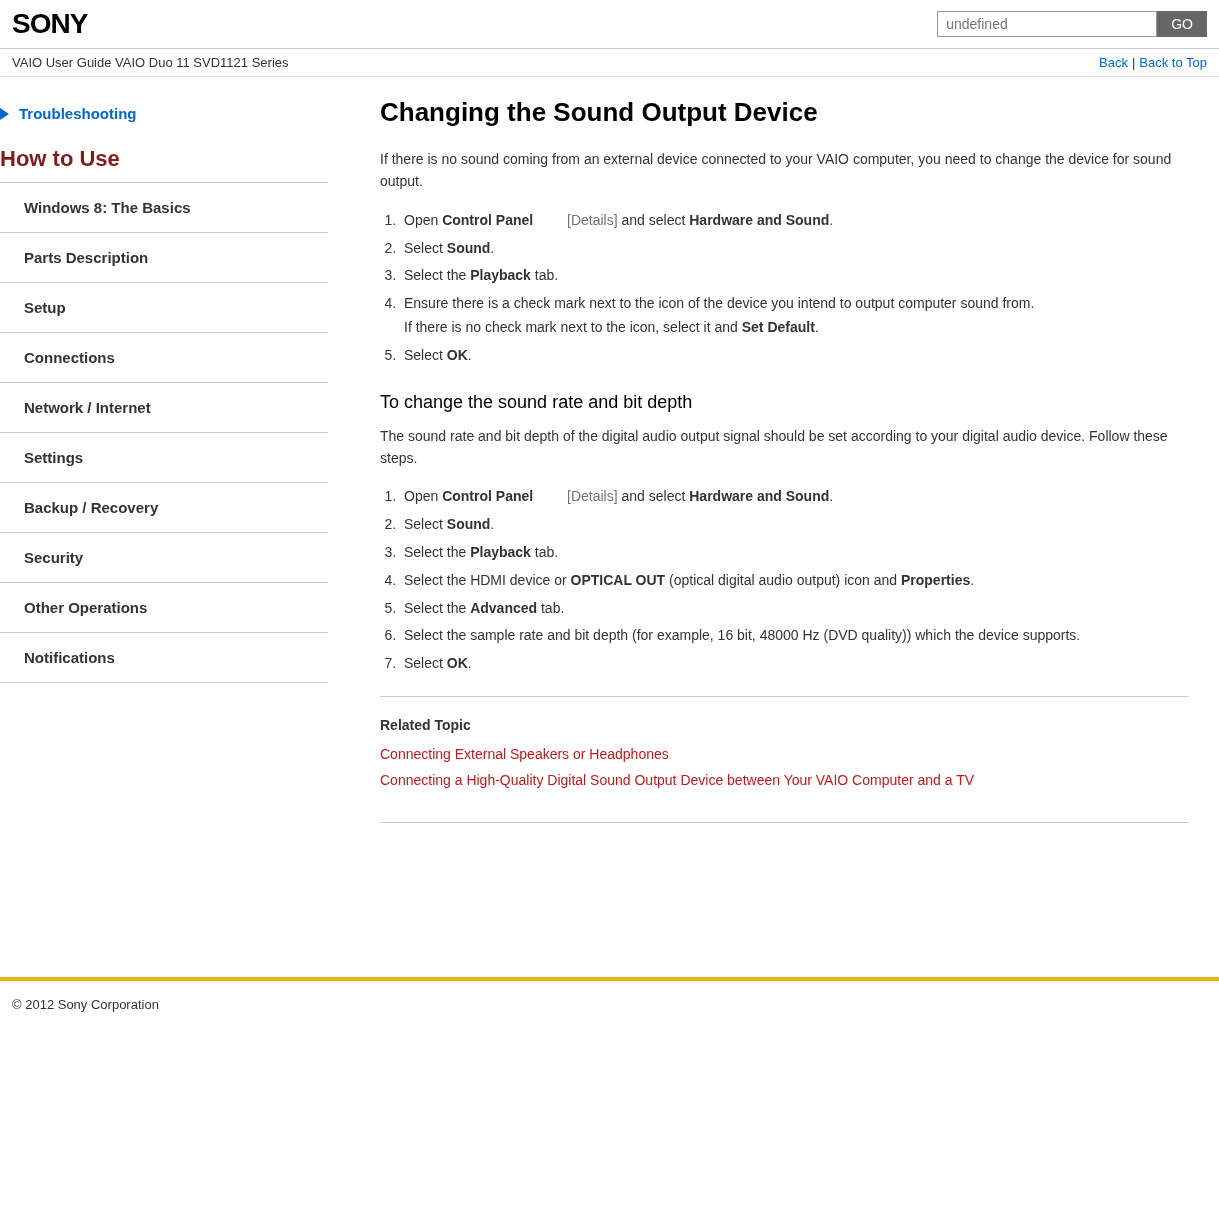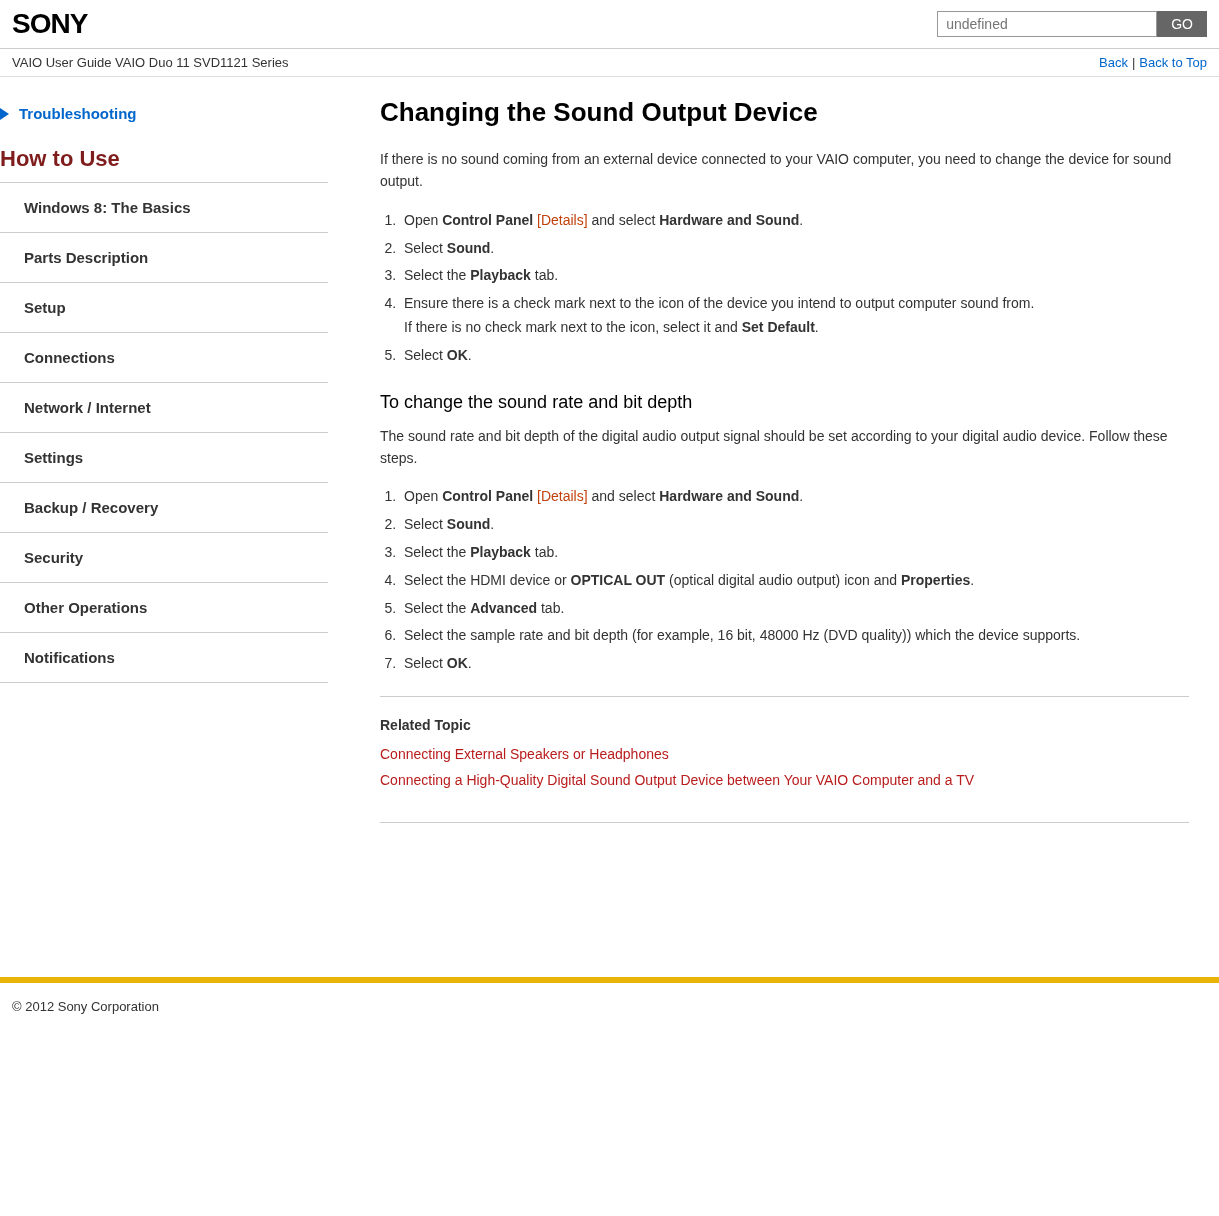--- a/index.html
+++ b/index.html
@@ -135,21 +135,21 @@
       margin-left: 20px;
       margin-bottom: 20px;
     }
     .steps-list li {
       font-size: 14px;
       color: #333;
       line-height: 1.7;
       margin-bottom: 4px;
       padding-left: 4px;
     }
-    .steps-list .link-blue { color: #c2410c; text-decoration: none; cursor: pointer; }
+    .steps-list .link-blue { color: #737373; text-decoration: none; cursor: pointer; margin-left: 30px; }
 
     .section-subtitle {
       font-size: 18px;
       font-weight: normal;
       color: #000;
       margin: 24px 0 12px 0;
     }
 
     .divider {
       border: none;
@@ -172,21 +172,21 @@
       line-height: 1.6;
       margin-bottom: 4px;
       cursor: pointer;
     }
 
     
     #footer {
       padding: 16px 12px;
       font-size: 13px;
       color: #333;
-      border-top: 6px solid #eab308;
+      border-top: 4px solid #eab308;
     }
   </style>
 </head>
 <body>
 
 <div id="header">
   <div id="logo">SONY</div>
   <div id="search-area">
     <input id="search-input" type="text" placeholder="undefined" style="">
     <button id="search-button">GO</button>

